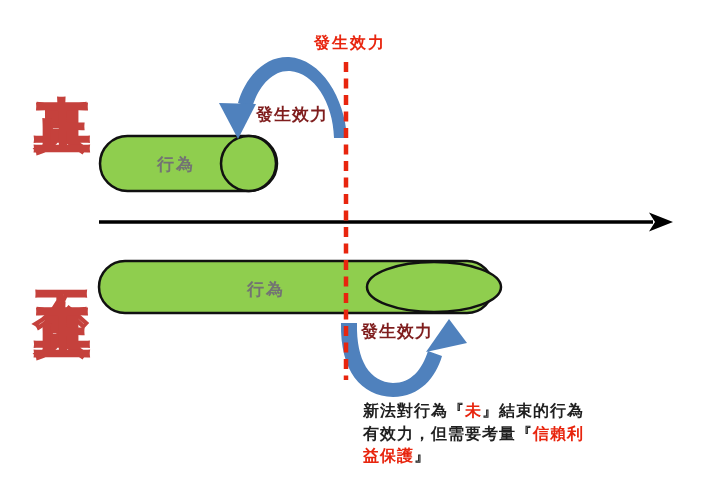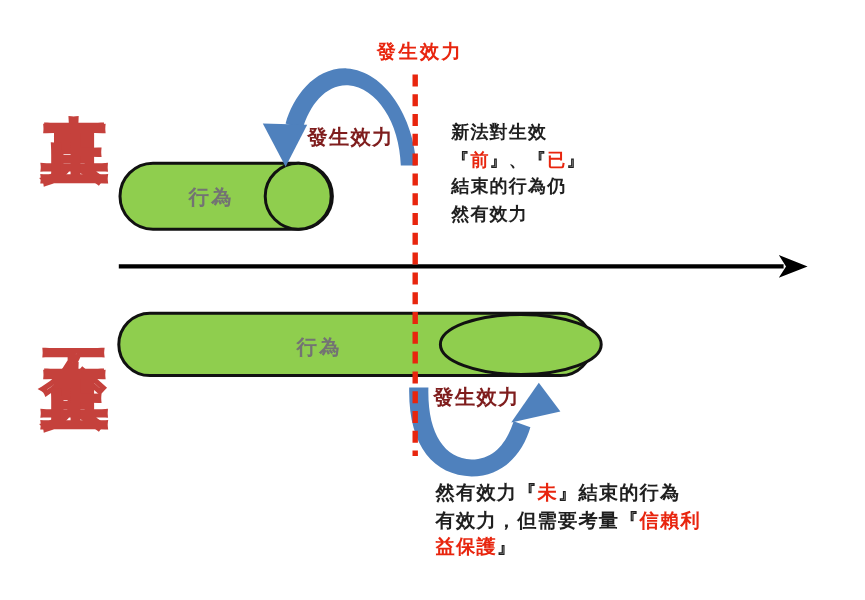--- a/index.html
+++ b/index.html
@@ -118,22 +118,18 @@
   <div class="txt vertical-label bottom">不真正</div>
 
   <div class="txt effect-label top">發生效力</div>
 
   <div class="txt effect-label bottom">發生效力</div>
 
   <div class="txt behavior-label top">行為</div>
 
   <div class="txt behavior-label bottom">行為</div>
 
-  <div class="txt note top"><span style="color: rgb(31, 31, 31);">新法對生效
-『</span><span style="color: rgb(232, 37, 14);">前</span><span style="color: rgb(31, 31, 31);">』、『</span><span style="color: rgb(232, 37, 14);">已</span><span style="color: rgb(31, 31, 31);">』
-結束的行為仍
-然有效力</span></div>
 
-  <div class="txt note bottom"><span style="color: rgb(31, 31, 31);">然有效力『</span><span style="color: rgb(232, 37, 14);">未</span><span style="color: rgb(31, 31, 31);">』結束的行為
+  <div class="txt note bottom"><span style="color: rgb(31, 31, 31);">新法對行為『</span><span style="color: rgb(232, 37, 14);">未</span><span style="color: rgb(31, 31, 31);">』結束的行為
 有效力，但需要考量『</span><span style="color: rgb(232, 37, 14);">信賴利
 益保護</span><span style="color: rgb(31, 31, 31);">』</span></div>
 
 </div>
 
 </body></html>

